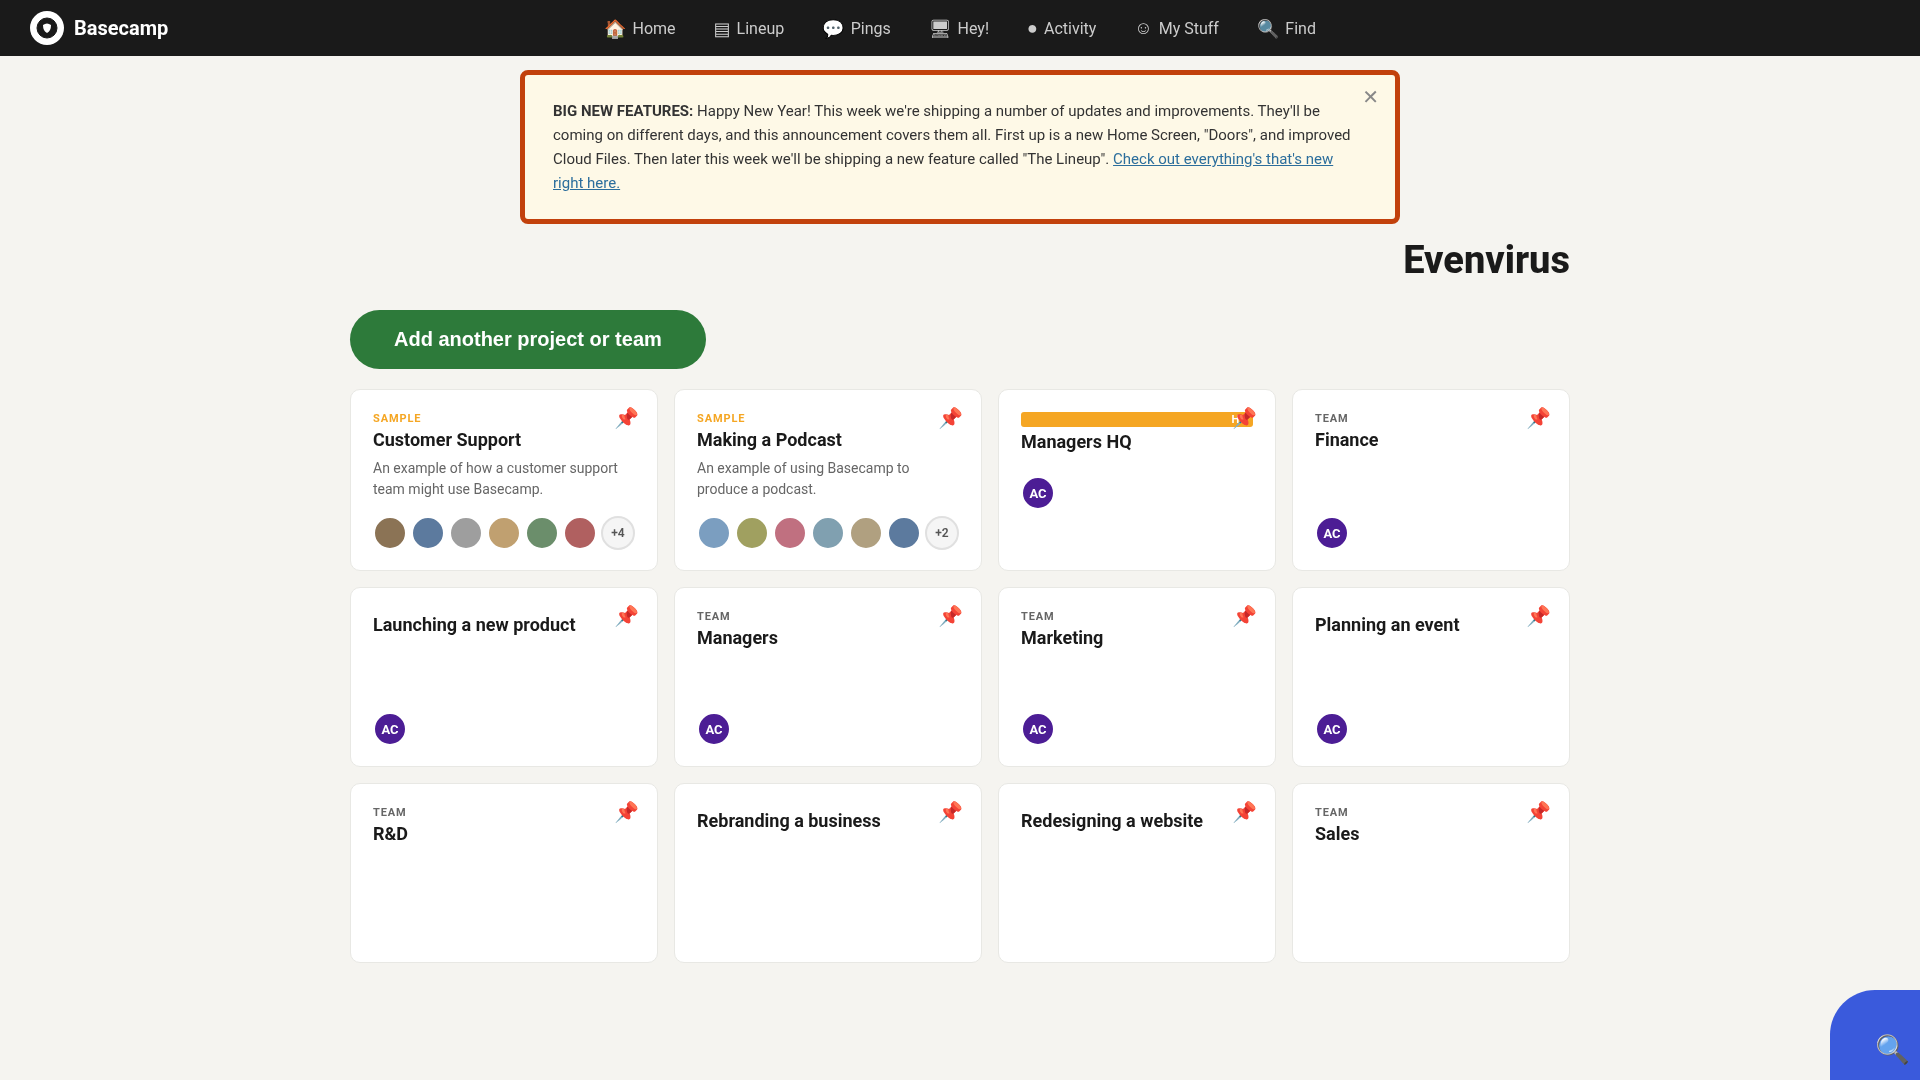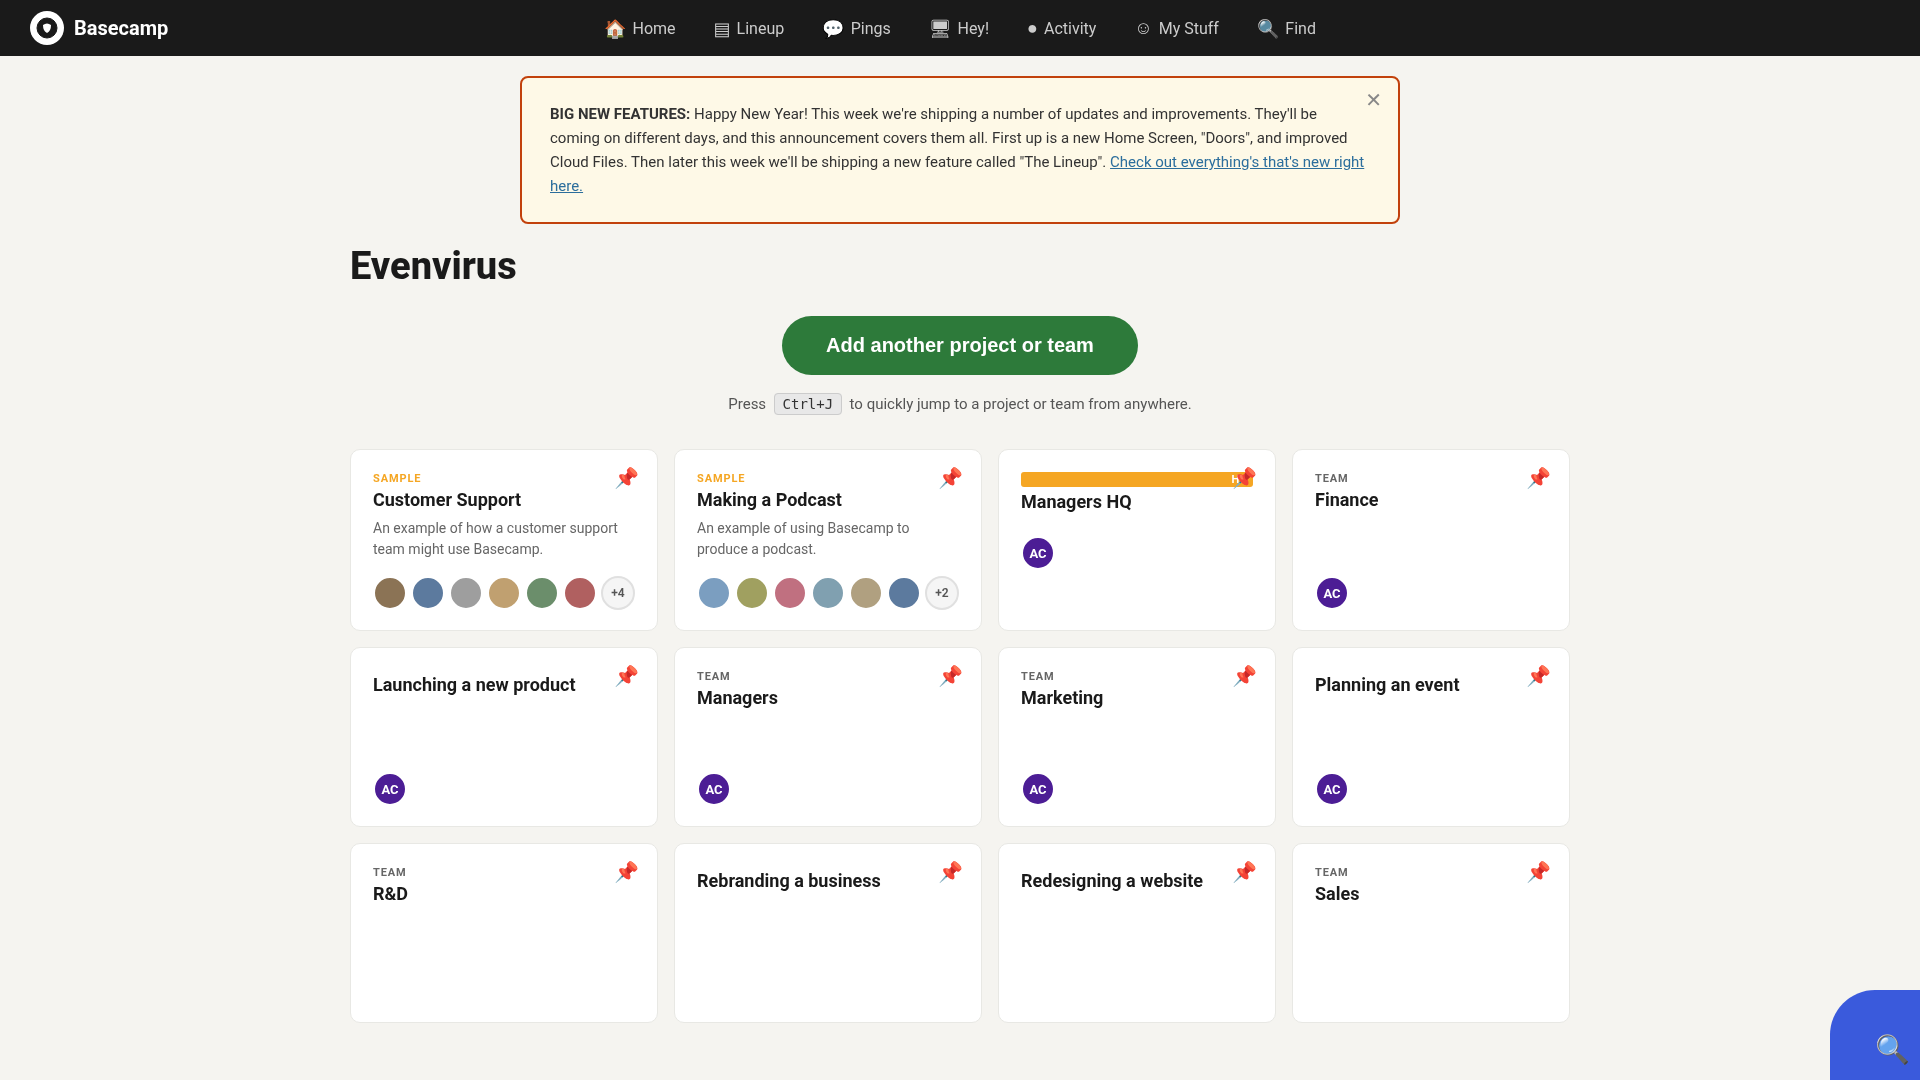--- a/index.html
+++ b/index.html
@@ -55,23 +55,23 @@
       align-items: center;
       gap: 6px;
       cursor: pointer;
       transition: background 0.15s;
     }
     .nav-icon { font-size: 18px; }
 
     
     .banner {
       background: #fef9e7;
-      border: 2px solid #c2410c;
+      border: 5px solid #c2410c;
       border-radius: 8px;
-      margin: 20px auto;
+      margin: 14px auto;
       max-width: 880px;
       padding: 24px 32px 24px 28px;
       position: relative;
       font-size: 15px;
       line-height: 1.6;
       color: #333;
     }
     .banner-close {
       position: absolute;
       top: 12px;
@@ -84,29 +84,29 @@
     .banner-title { font-weight: 700; }
     .banner-link { color: #2c6e9c; text-decoration: underline; cursor: pointer; }
 
     
     .main {
       max-width: 1300px;
       margin: 0 auto;
       padding: 0 40px 60px;
     }
     .org-title {
-      text-align: left;
+      text-align: right;
       font-size: 38px;
       font-weight: 800;
       color: #1a1a1a;
       margin-bottom: 28px;
     }
     .add-btn-wrap {
       display: flex;
-      justify-content: center;
+      justify-content: flex-start;
       margin-bottom: 20px;
     }
     .add-btn {
       background: #2d7a3a;
       color: #fff;
       border: none;
       border-radius: 40px;
       padding: 18px 44px;
       font-size: 20px;
       font-weight: 600;
@@ -306,25 +306,20 @@
   <span class="banner-close">✕</span>
 </div>
 
 <div class="main">
   <h1 class="org-title">Evenvirus</h1>
 
   <div class="add-btn-wrap">
     <button class="add-btn">Add another project or team</button>
   </div>
 
-  <p class="shortcut-hint">
-    <span>Press</span>
-    &nbsp;<kbd>Ctrl+J</kbd>&nbsp;
-    <span>to quickly jump to a project or team from anywhere.</span>
-  </p>
 
   <div class="cards-grid">
 
     <div class="card">
       <span class="card-pin pinned">📌</span>
       <div class="card-label label-sample">SAMPLE</div>
       <div class="card-title">Customer Support</div>
       <div class="card-desc">An example of how a customer support team might use Basecamp.</div>
       <div class="card-avatars">
         <div class="avatar av1"></div>

